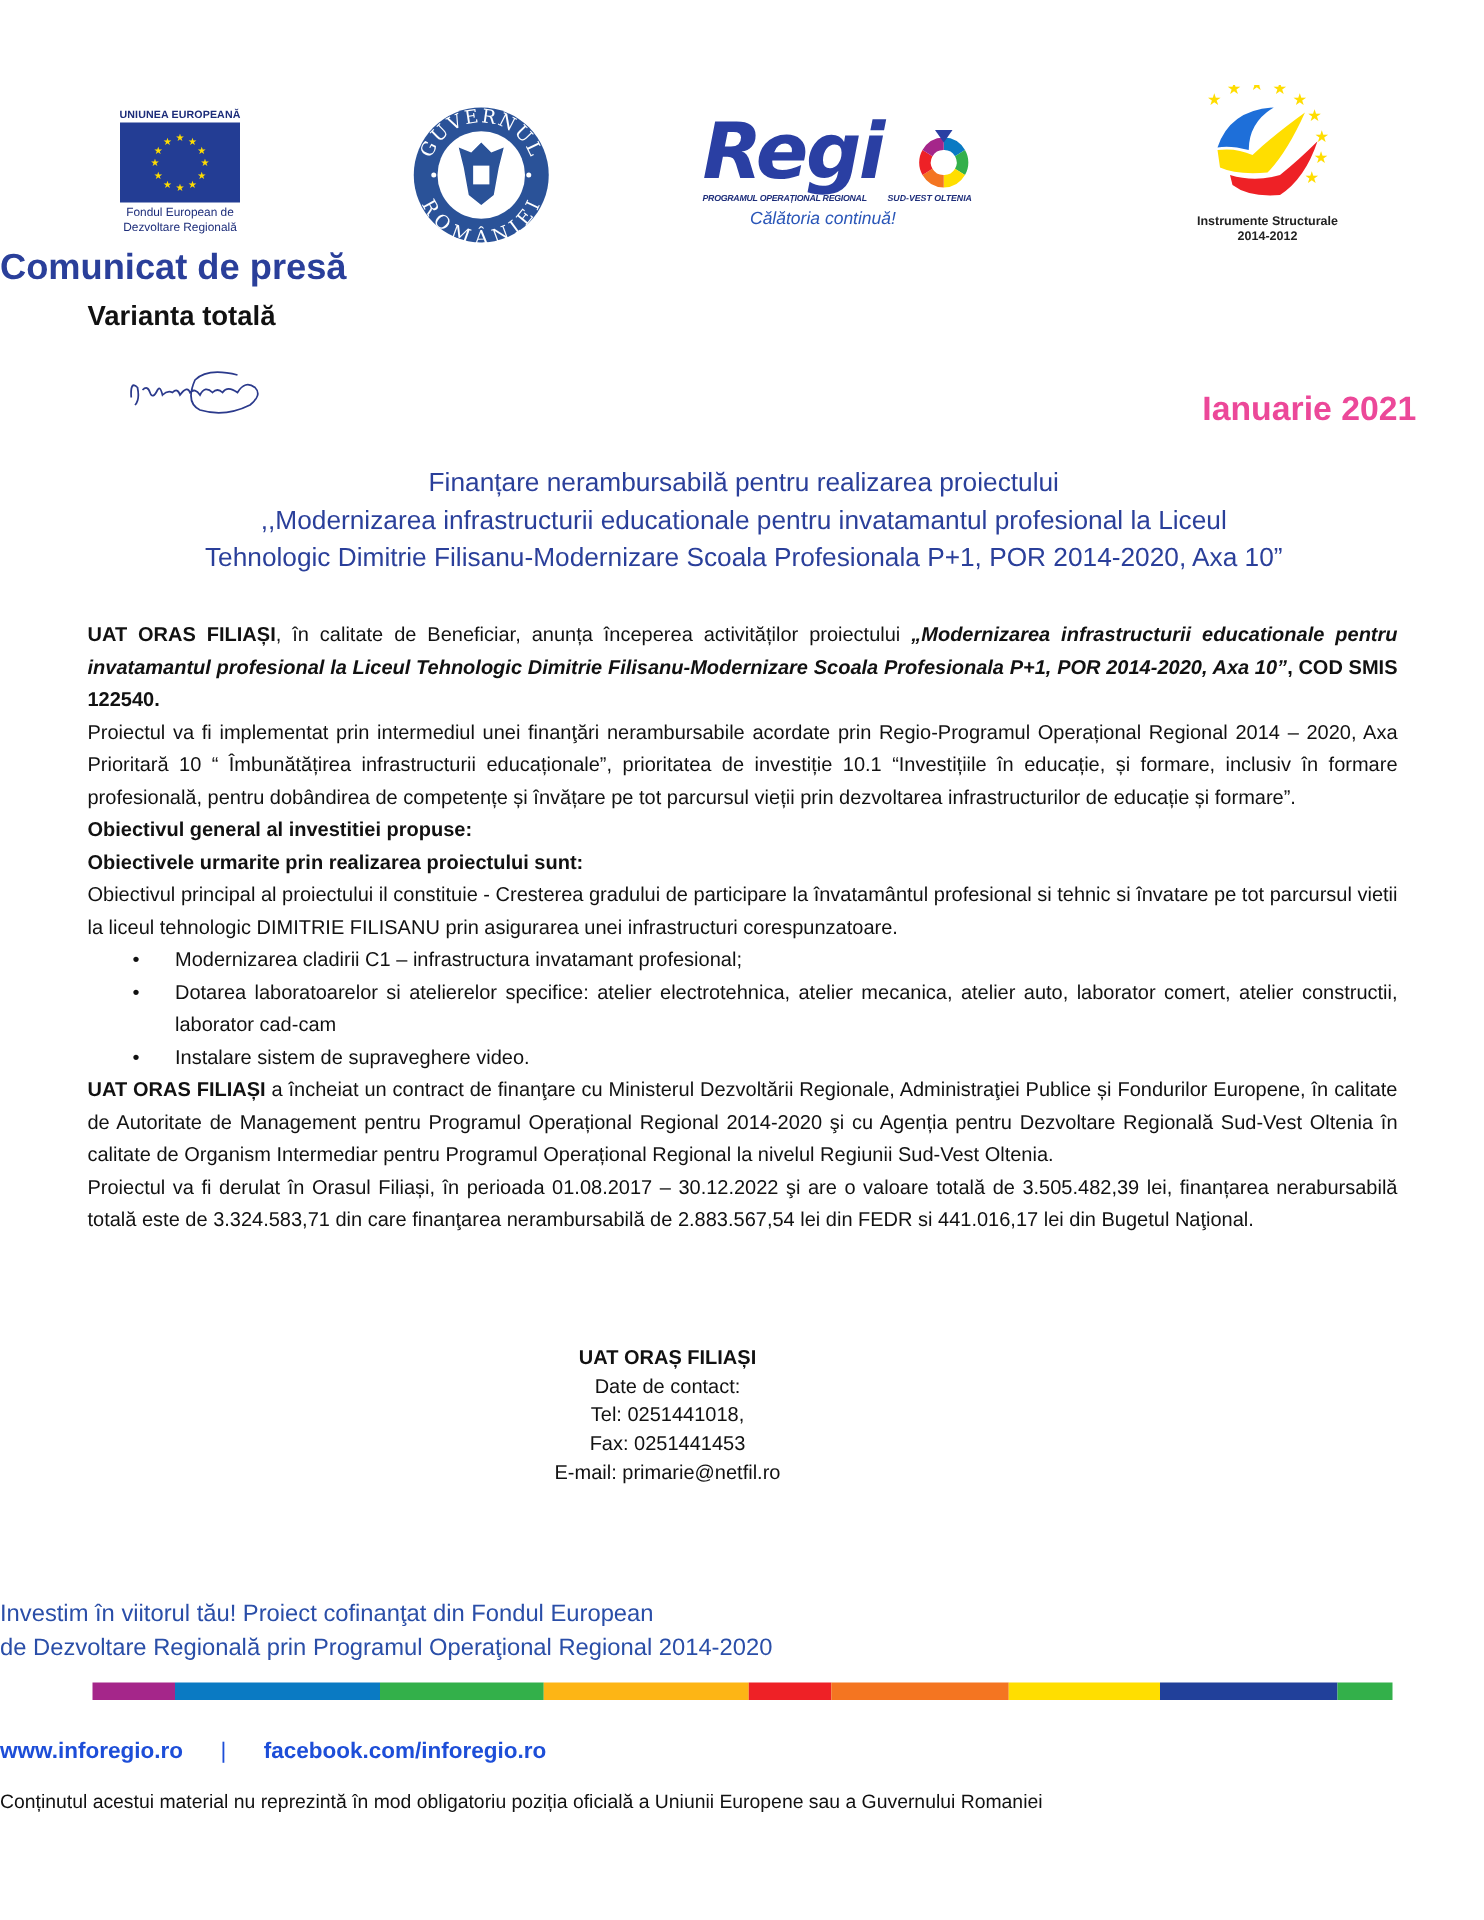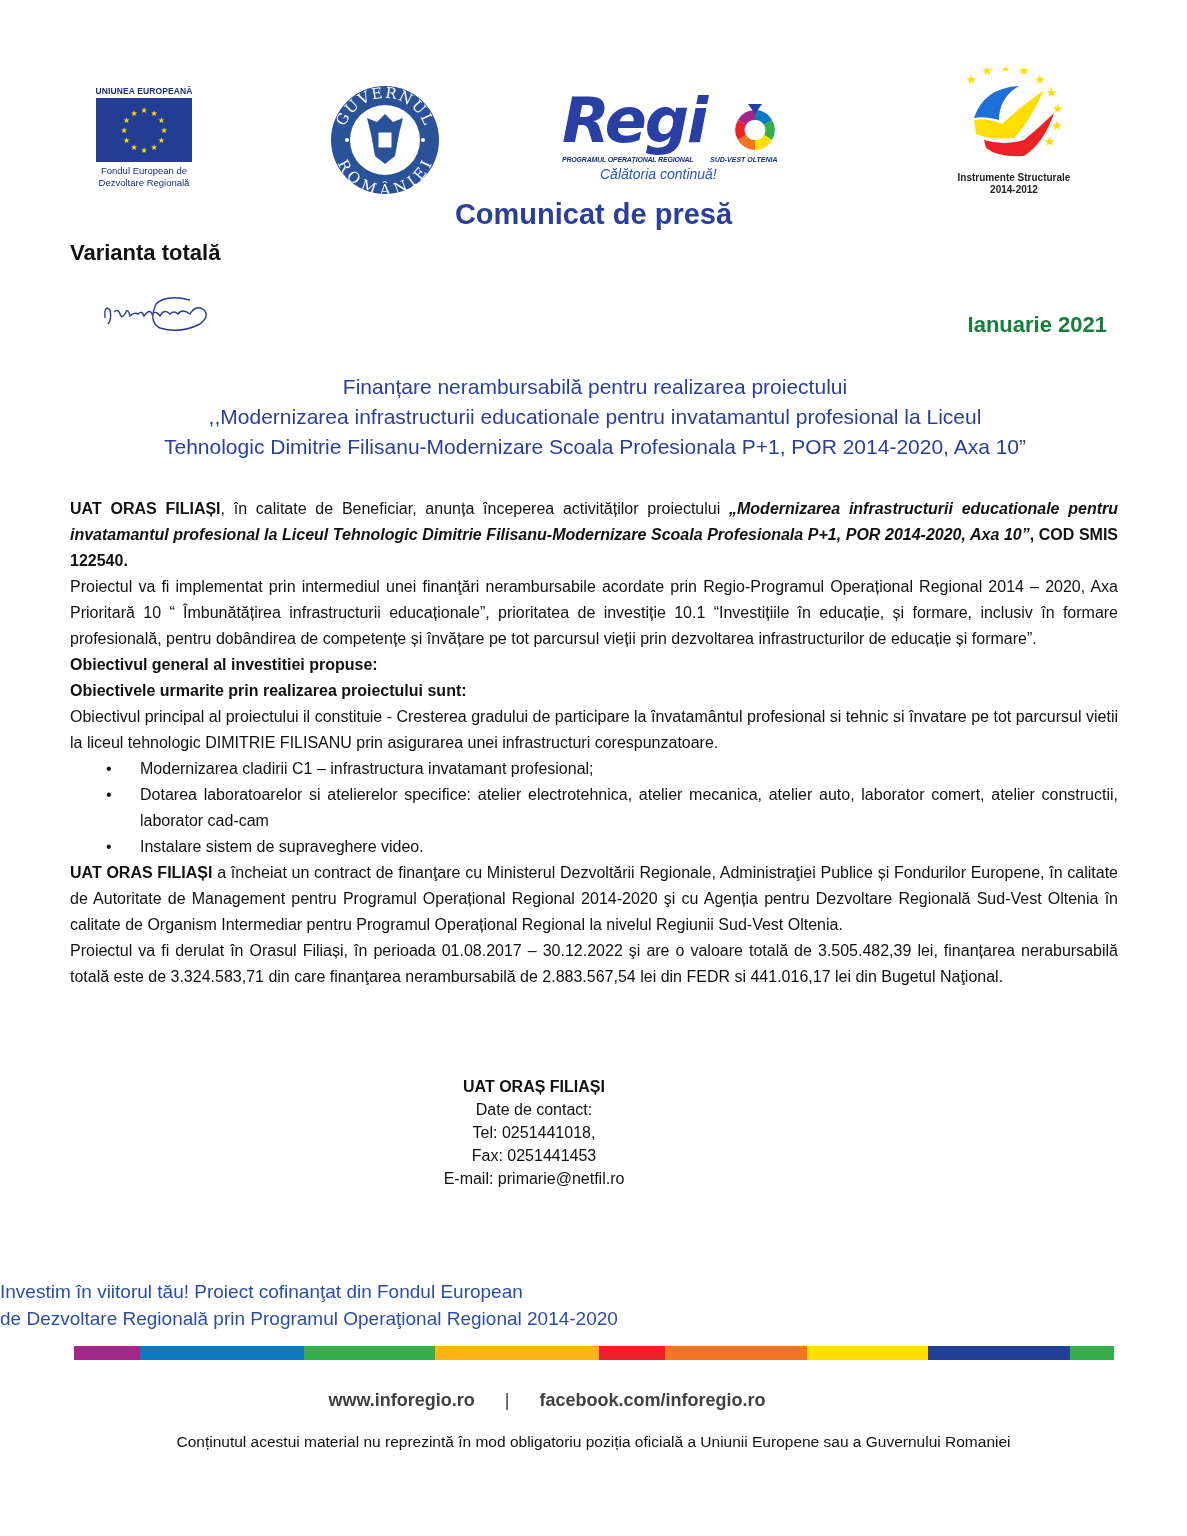--- a/index.html
+++ b/index.html
@@ -14,44 +14,44 @@
   #gov-logo { left: 329px; top: 84px; width: 112px; height: 112px; }
   #regio-logo { left: 560px; top: 88px; width: 230px; height: 100px; font-style: italic; }
   #regio-logo .word { position: absolute; left: 2px; top: 0; font-size: 62px; font-weight: bold; color: #2a3fa3; letter-spacing: -2px; line-height: 66px; font-family: "DejaVu Sans", sans-serif; }
   #regio-logo .ring { position: absolute; left: 170px; top: 14px; width: 50px; height: 50px; }
   #regio-logo .prog { position: absolute; left: 2px; top: 68px; font-size: 7px; font-weight: bold; color: #1d2d7a; letter-spacing: -0.2px; }
   #regio-logo .sud { position: absolute; left: 150px; top: 68px; font-size: 7px; font-weight: bold; color: #1d2d7a; }
   #regio-logo .tag { position: absolute; left: 40px; top: 78px; font-size: 14px; color: #2a56b8; }
   #is-logo { left: 944px; top: 68px; width: 140px; height: 136px; }
   #is-logo .txt { position: absolute; left: 0; top: 104px; width: 140px; text-align: center; font-size: 10px; font-weight: bold; color: #222; line-height: 12px; }
 
-  #title { left: 0; top: 198px; width: 1187px; text-align: center; font-size: 29px; font-weight: bold; color: #2a3f9a; font-family: "Liberation Sans Narrow", "Liberation Sans", sans-serif; }
+  #title { left: 0; top: 198px; width: 1187px; font-size: 29px; font-weight: bold; color: #2a3f9a; font-family: "Liberation Sans Narrow", "Liberation Sans", sans-serif; }
   #varianta { left: 70px; top: 240px; font-size: 22px; font-weight: bold; color: #111; }
   #signature { left: 100px; top: 290px; width: 130px; height: 50px; }
-  #date { right: 80px; top: 312px; font-size: 22px; font-weight: bold; color: #15803d; }
+  #date { right: 54px; top: 312px; font-size: 27px; font-weight: bold; color: #ec4899; }
 
   #headline { left: 70px; top: 372px; width: 1050px; text-align: center; font-size: 21px; font-weight: normal; color: #2a3f9a; line-height: 30px; }
 
   #body { left: 70px; top: 496px; width: 1048px; font-size: 16px; line-height: 26px; color: #111; text-align: justify; }
   #body p { margin: 0; }
   #body b { font-weight: bold; }
   #body ul { margin: 0; padding-left: 70px; }
   #body li { list-style: none; position: relative; }
   #body li .dot { position: absolute; left: -34px; top: 0; }
 
   #contact { left: 0; top: 1075px; width: 1068px; text-align: center; font-size: 16px; line-height: 23px; color: #111; }
   #contact .name { font-weight: bold; }
 
   #slogan { left: 0; top: 1278px; width: 1187px; text-align: left; font-size: 19px; line-height: 27px; color: #2a4ea8; }
   #band { left: 74px; top: 1346px; width: 1040px; height: 14px; display: flex; }
   #band div { height: 14px; }
 
-  #links { left: 0; top: 1390px; width: 1094px; text-align: center; font-size: 18px; font-weight: bold; color: #404040; }
+  #links { left: 0; top: 1390px; width: 1094px; text-align: left; font-size: 18px; font-weight: bold; color: #1d4ed8; }
   #links .sep { margin: 0 30px; font-weight: normal; }
-  #disclaimer { left: 0; top: 1433px; width: 1187px; text-align: center; font-size: 15.5px; color: #111; }
+  #disclaimer { left: 0; top: 1433px; width: 1187px; font-size: 15.5px; color: #111; }
 </style>
 </head>
 <body>
 
 <div id="eu-logo" class="abs">
   <div class="cap">UNIUNEA EUROPEANĂ</div>
   <div class="flag">
     <svg width="96" height="64" viewBox="0 0 96 64" id="eu-stars">
         <text x="68" y="35" text-anchor="middle" font-size="8" fill="#ffdd00">★</text>
         <text x="65.32050807568878" y="45" text-anchor="middle" font-size="8" fill="#ffdd00">★</text>

